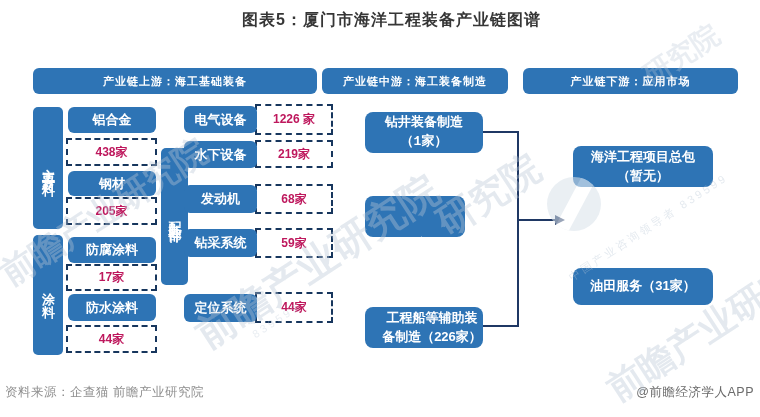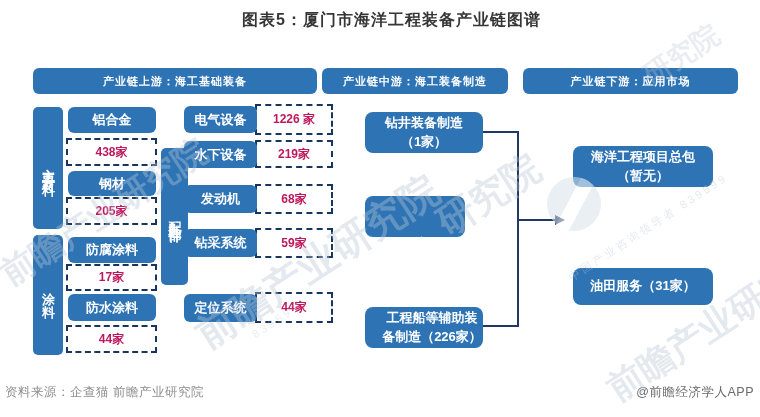--- a/index.html
+++ b/index.html
@@ -57,21 +57,21 @@
 
   <div class="abs node" style="left:184px;top:185px;width:73px;height:28px;">发动机</div>
   <div class="abs dashed" style="left:255px;top:184px;width:78px;height:30px;">68家</div>
 
   <div class="abs node" style="left:184px;top:229px;width:73px;height:28px;">钻采系统</div>
   <div class="abs dashed" style="left:255px;top:228px;width:78px;height:30px;">59家</div>
 
   <div class="abs node" style="left:184px;top:294px;width:73px;height:28px;">定位系统</div>
   <div class="abs dashed" style="left:255px;top:292px;width:78px;height:31px;">44家</div>
 
-  <div class="abs bigbox" style="left:365px;top:112px;width:118px;height:41px;">
+  <div class="abs bigbox" style="left:365px;top:112px;width:118px;height:41px;font-family:Liberation Mono, monospace;">
     <div>钻井装备制造</div>
     <div>（1家）</div>
   </div>
   <div class="abs bigbox" style="left:365px;top:196px;width:100px;height:41px;gap:36px;">
     <div>生产装置制造</div>
     <div>（78家）</div>
   </div>
   <div class="abs bigbox" style="left:365px;top:307px;width:118px;height:41px;padding-left:16px;">
     <div>工程船等辅助装</div>
     <div>备制造（226家）</div>

